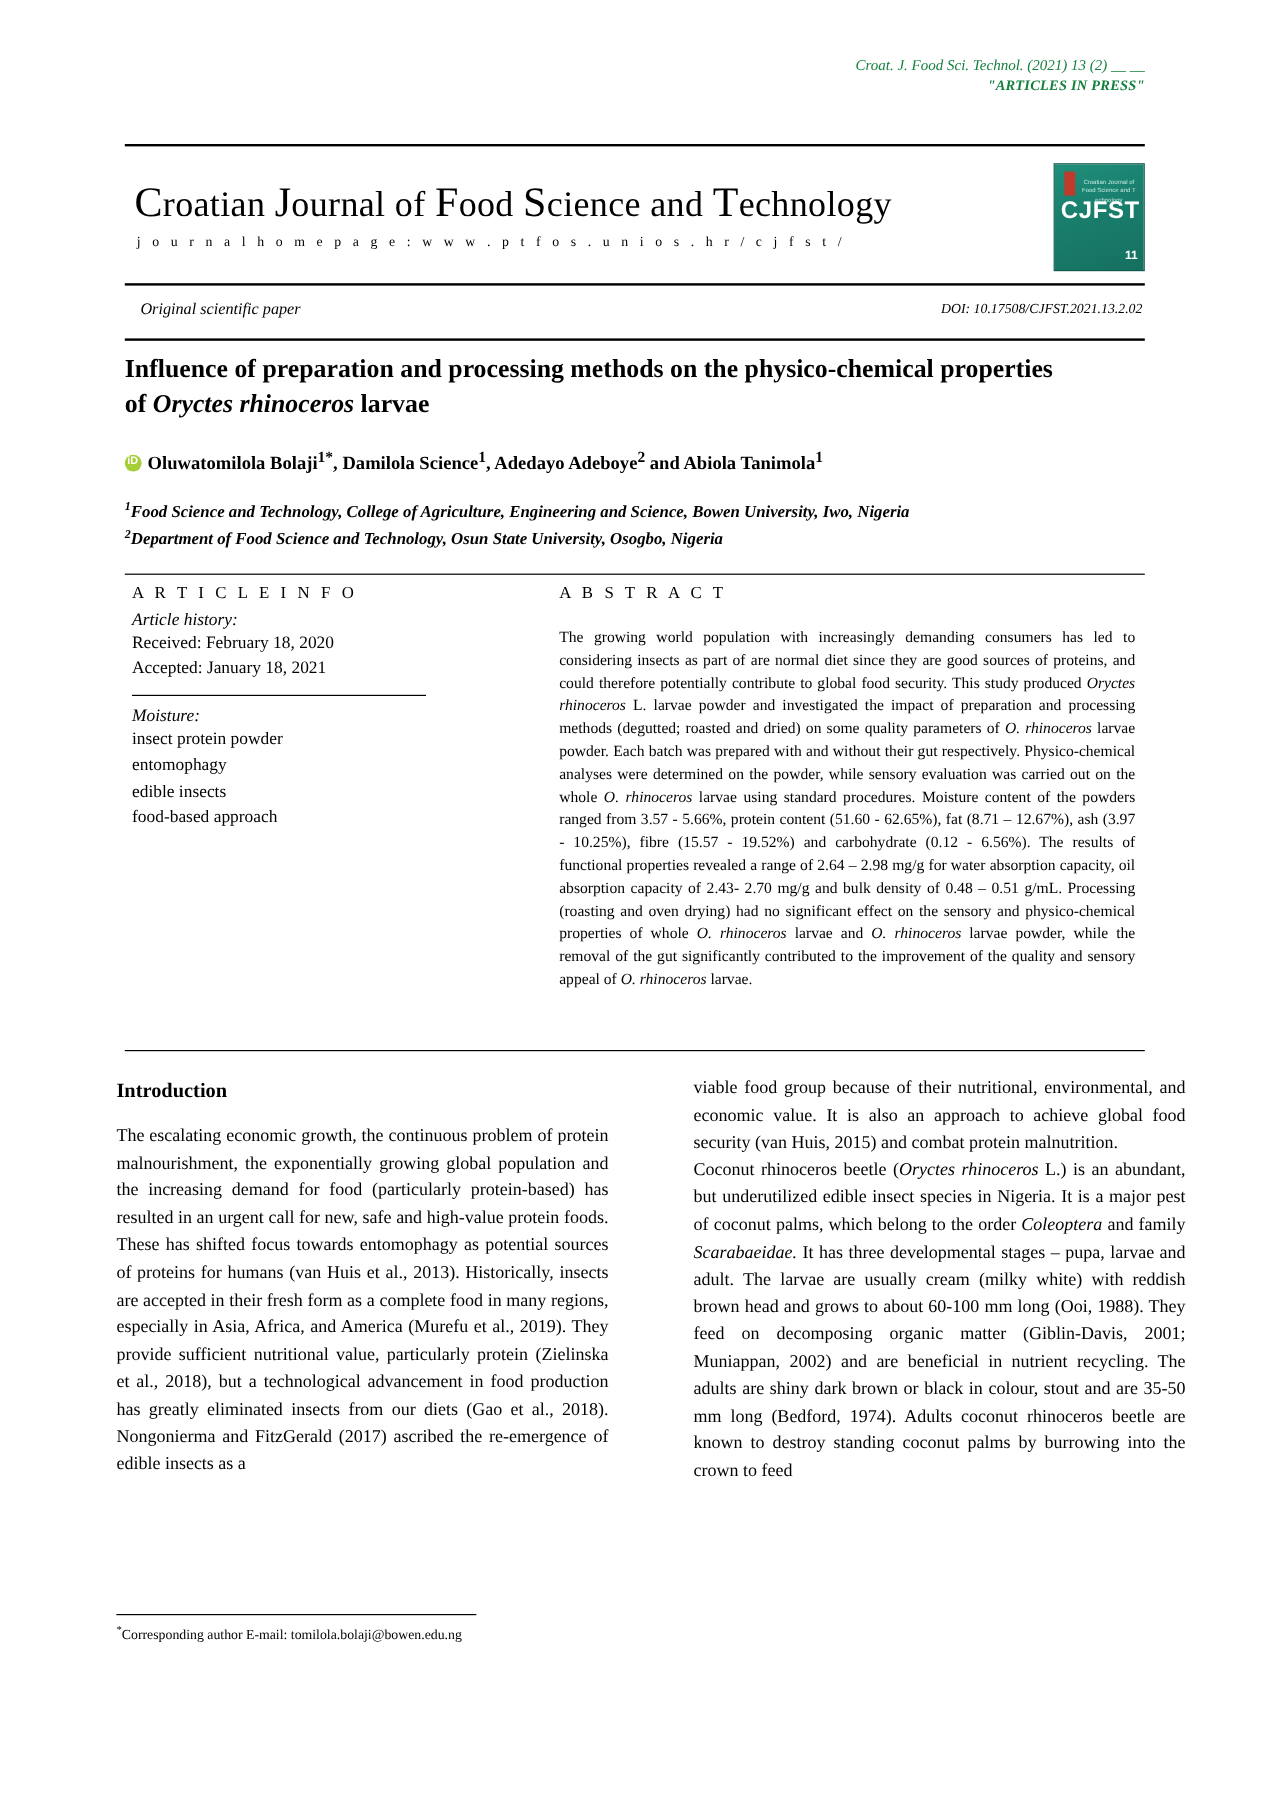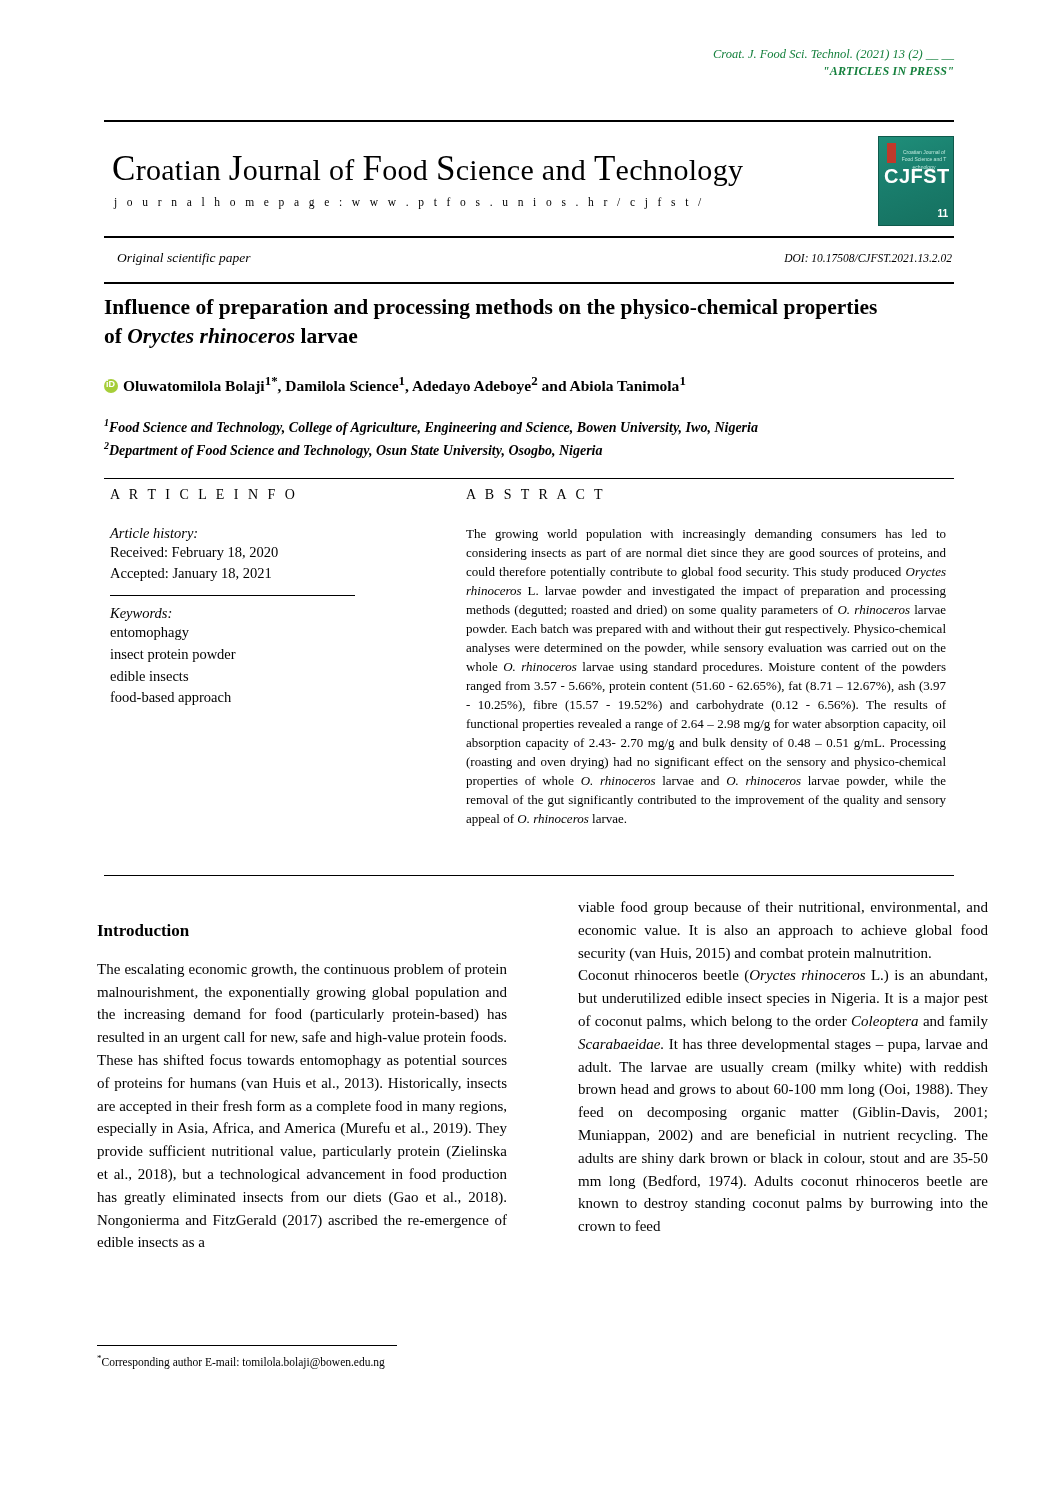--- a/index.html
+++ b/index.html
@@ -206,21 +206,21 @@
   }
   .col-right {
     position: absolute;
     left: 362px;
     top: 8px;
     width: 480px;
   }
   .sec-head {
     font-size: 14px;
     letter-spacing: 3px;
-    margin-bottom: 22px;
+    margin-bottom: 6px;
   }
   .info-hist-label {
     font-style: italic;
     font-size: 14.5px;
   }
   .info-line { font-size: 14.5px; line-height: 1.42; }
   .hist-rule {
     border-top: 1px solid #000;
     margin: 12px 0 9px 0;
     width: 245px;
@@ -236,21 +236,21 @@
   .abstract-text i { font-style: italic; }
   
   .body-col {
     position: absolute;
     top: 896px;
     width: 410px;
     font-size: 15px;
     line-height: 1.52;
     text-align: justify;
   }
-  .body-col.left { left: 97px; margin-top: 22px; }
+  .body-col.left { left: 97px; }
   .body-col.right { left: 578px; }
   .body-head {
     font-size: 17px;
     font-weight: bold;
     margin: 0 0 14px 0;
   }
   .body-col p { margin: 0 0 0 0; }
   .body-col i { font-style: italic; }
   
   .footnote-rule {
@@ -309,23 +309,23 @@
     <sup>2</sup><span>Department of Food Science and Technology, Osun State University, Osogbo, Nigeria</span>
   </div>
 
   <div class="infobox">
     <div class="col-left">
       <div class="sec-head">A R T I C L E   I N F O</div>
       <div class="info-hist-label">Article history:</div>
       <div class="info-line">Received: February 18, 2020</div>
       <div class="info-line">Accepted: January 18, 2021</div>
       <div class="hist-rule"></div>
-      <div class="kw-label">Keywords:</div>
+      <div class="kw-label">Moisture:</div>
+      <div class="kw-list">insect protein powder</div>
       <div class="kw-list">entomophagy</div>
-      <div class="kw-list">insect protein powder</div>
       <div class="kw-list">edible insects</div>
       <div class="kw-list">food-based approach</div>
     </div>
     <div class="col-right">
       <div class="sec-head">A B S T R A C T</div>
       <div class="abstract-text"><span>The growing world population with increasingly demanding consumers has led to considering insects as part of are normal diet since they are good sources of proteins, and could therefore potentially contribute to global food security. This study produced </span><i>Oryctes rhinoceros</i><span> L. larvae powder and investigated the impact of preparation and processing methods (degutted; roasted and dried) on some quality parameters of </span><i>O. rhinoceros</i><span> larvae powder. Each batch was prepared with and without their gut respectively. Physico-chemical analyses were determined on the powder, while sensory evaluation was carried out on the whole </span><i>O. rhinoceros</i><span> larvae using standard procedures. Moisture content of the powders ranged from 3.57 - 5.66%, protein content (51.60 - 62.65%), fat (8.71 – 12.67%), ash (3.97 - 10.25%), fibre (15.57 - 19.52%) and carbohydrate (0.12 - 6.56%). The results of functional properties revealed a range of 2.64 – 2.98 mg/g for water absorption capacity, oil absorption capacity of 2.43- 2.70 mg/g and bulk density of 0.48 – 0.51 g/mL.  Processing (roasting and oven drying) had no significant effect on the sensory and physico-chemical properties of whole </span><i>O. rhinoceros</i><span> larvae and </span><i>O. rhinoceros</i><span> larvae powder, while the removal of the gut significantly contributed to the improvement of the quality and sensory appeal of </span><i>O. rhinoceros</i><span> larvae.</span></div>
     </div>
   </div>
 
   <div class="body-col left">

